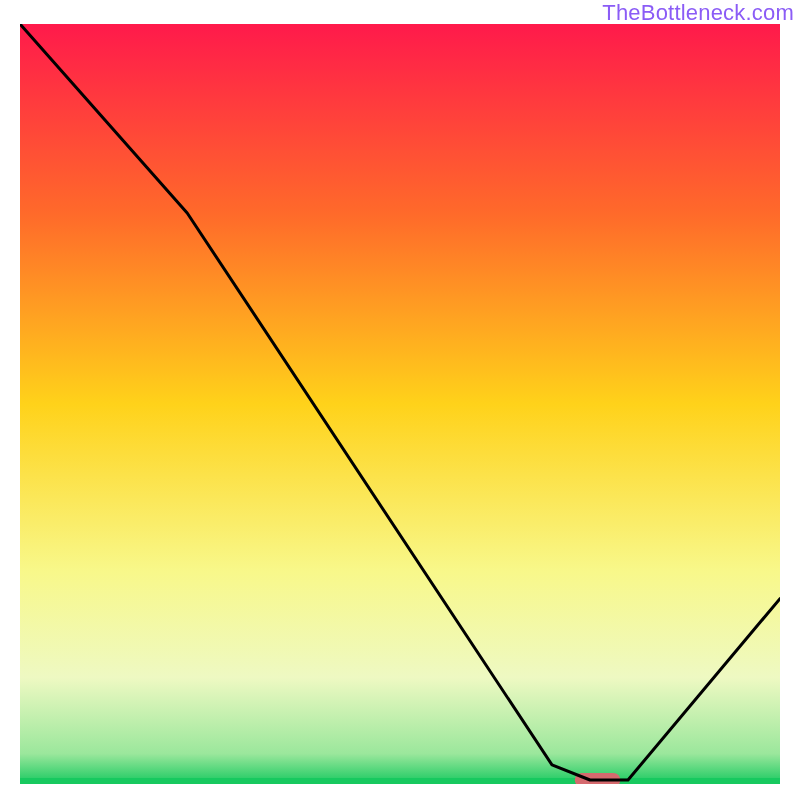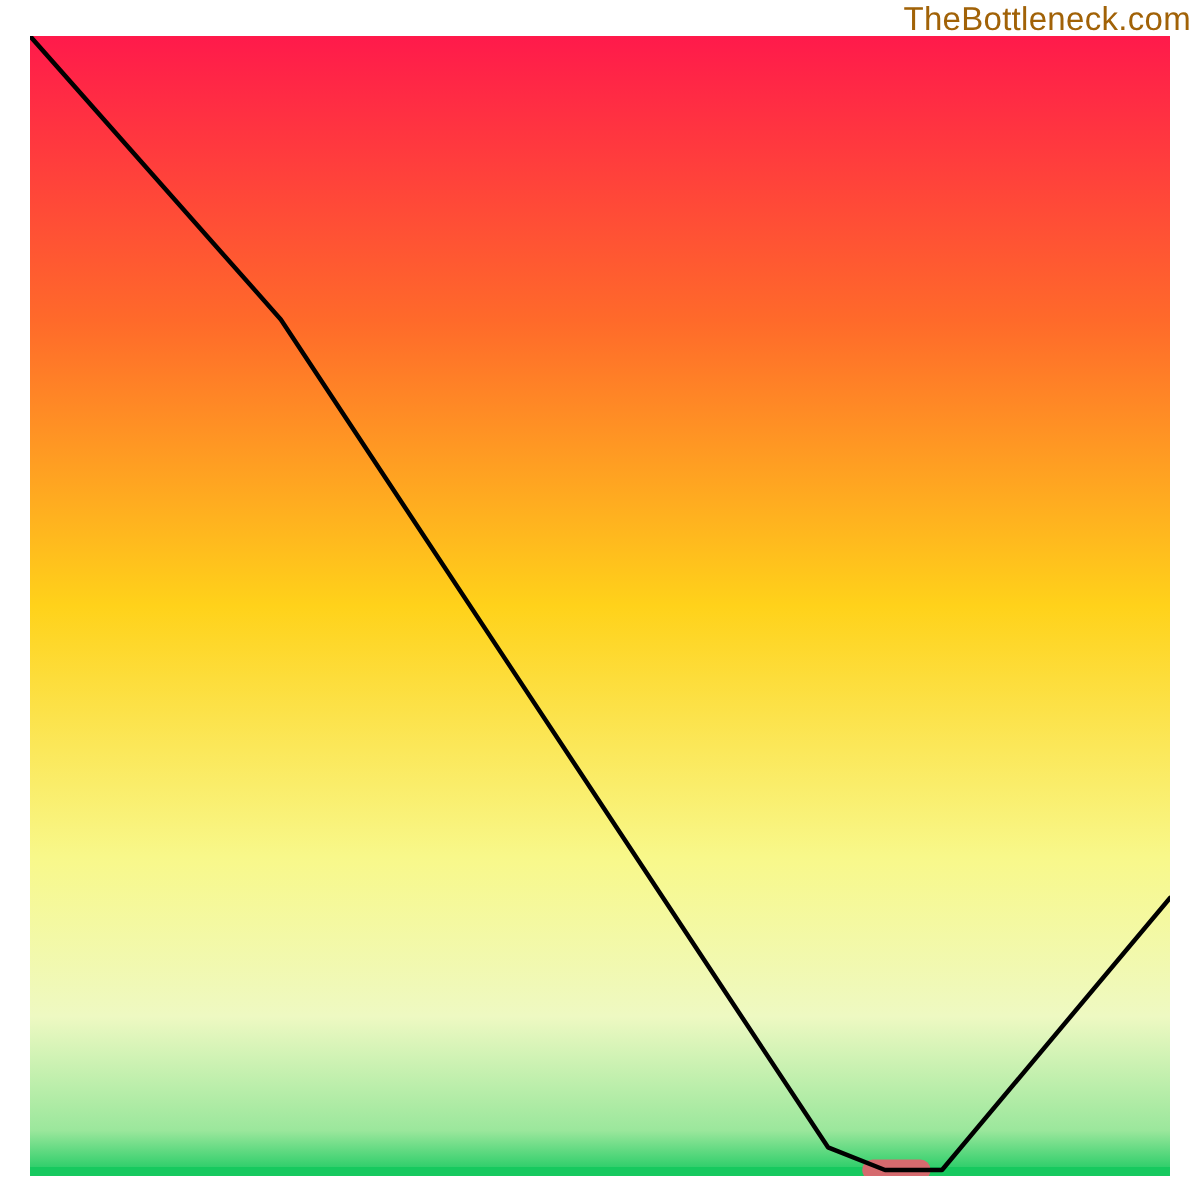--- a/index.html
+++ b/index.html
@@ -14,21 +14,21 @@
   .container {
     position: relative;
     width: 800px;
     height: 800px;
   }
   .watermark {
     position: absolute;
     top: 0px;
     right: 6px;
     font-size: 22px;
-    color: #a16207;
+    color: #8b5cf6;
     font-weight: 500;
     letter-spacing: 0.2px;
   }
   .plot {
     position: absolute;
     left: 20px;
     top: 24px;
     width: 760px;
     height: 760px;
   }

